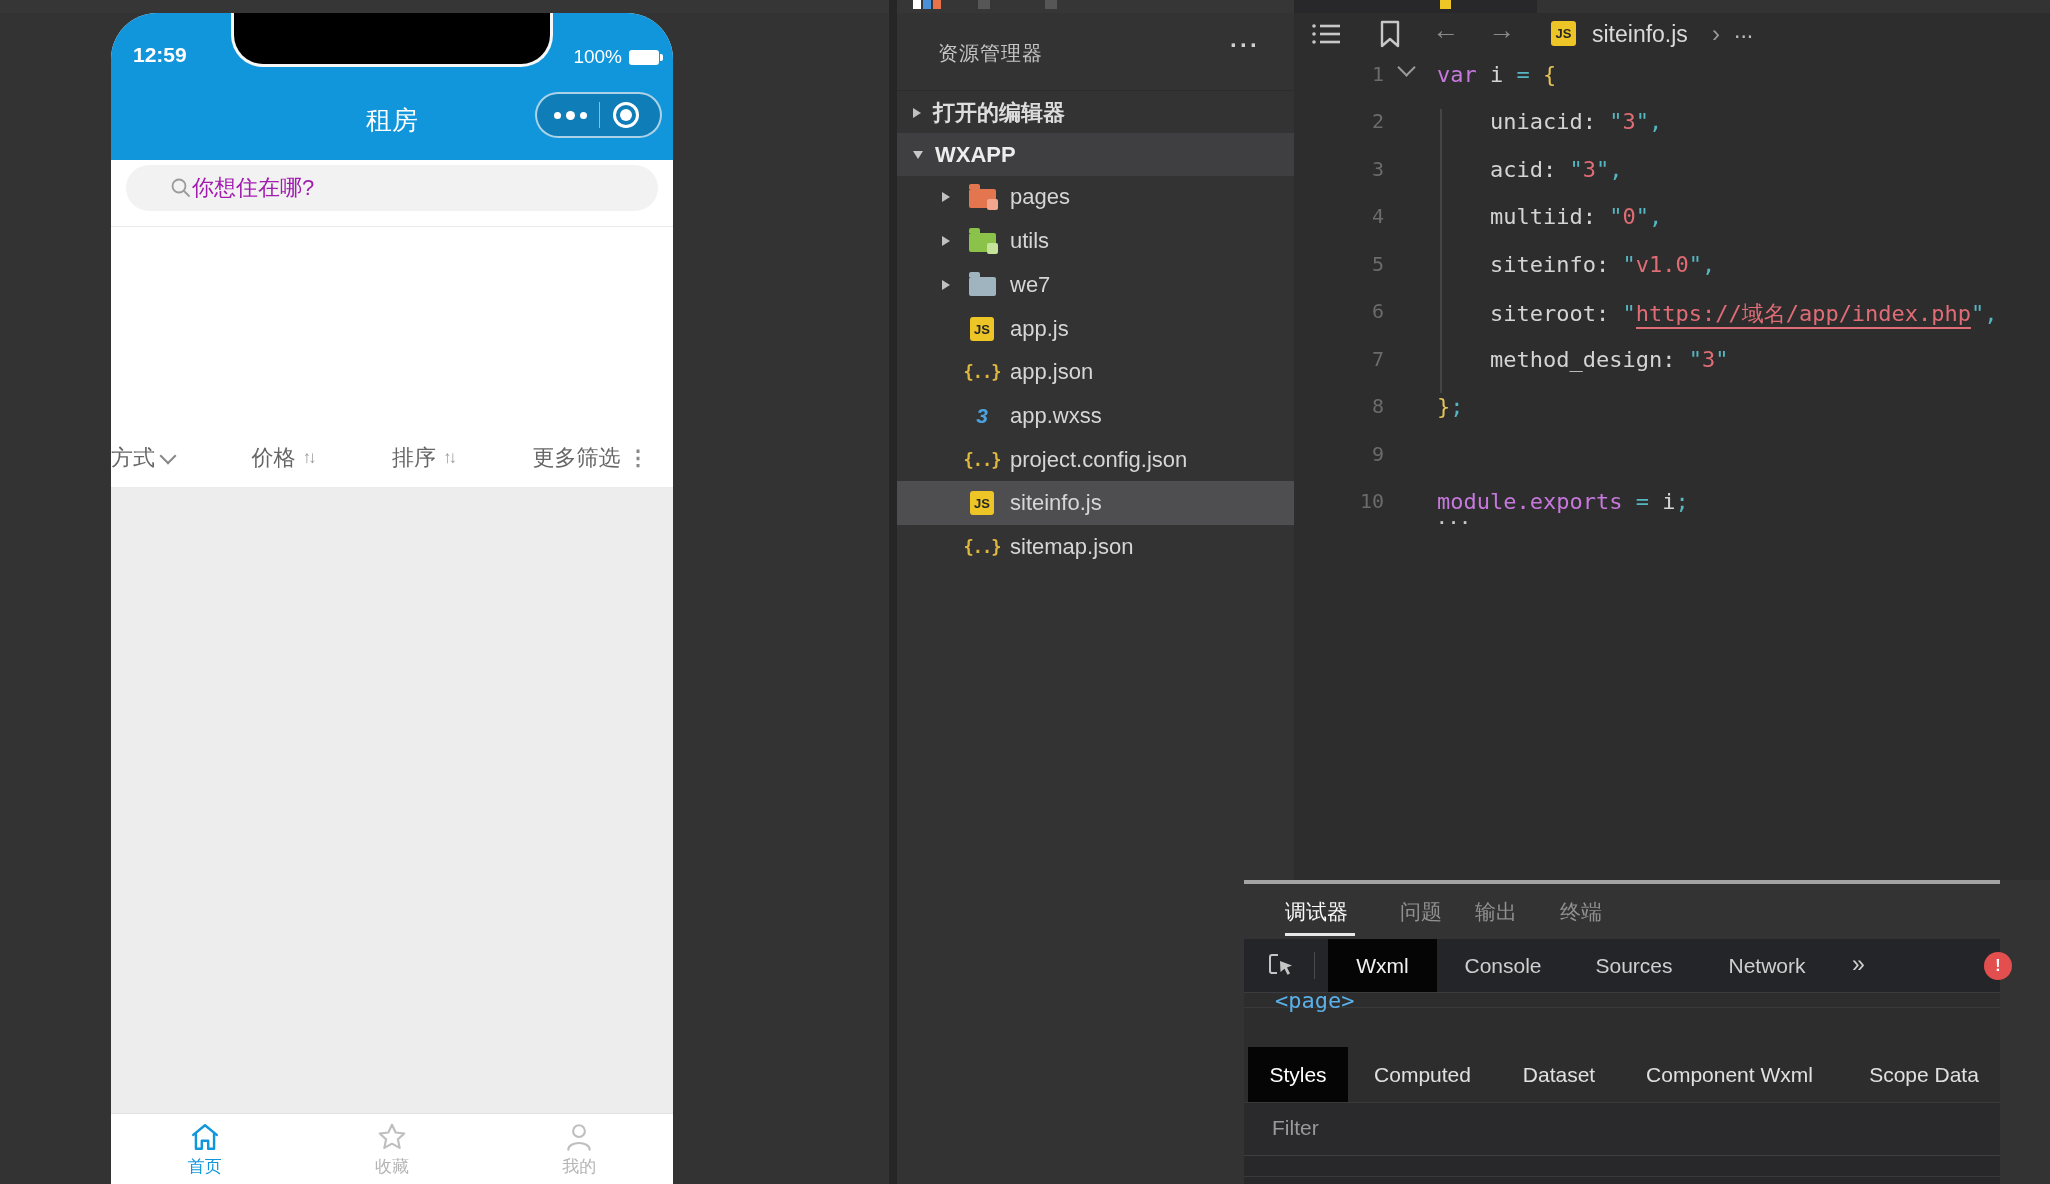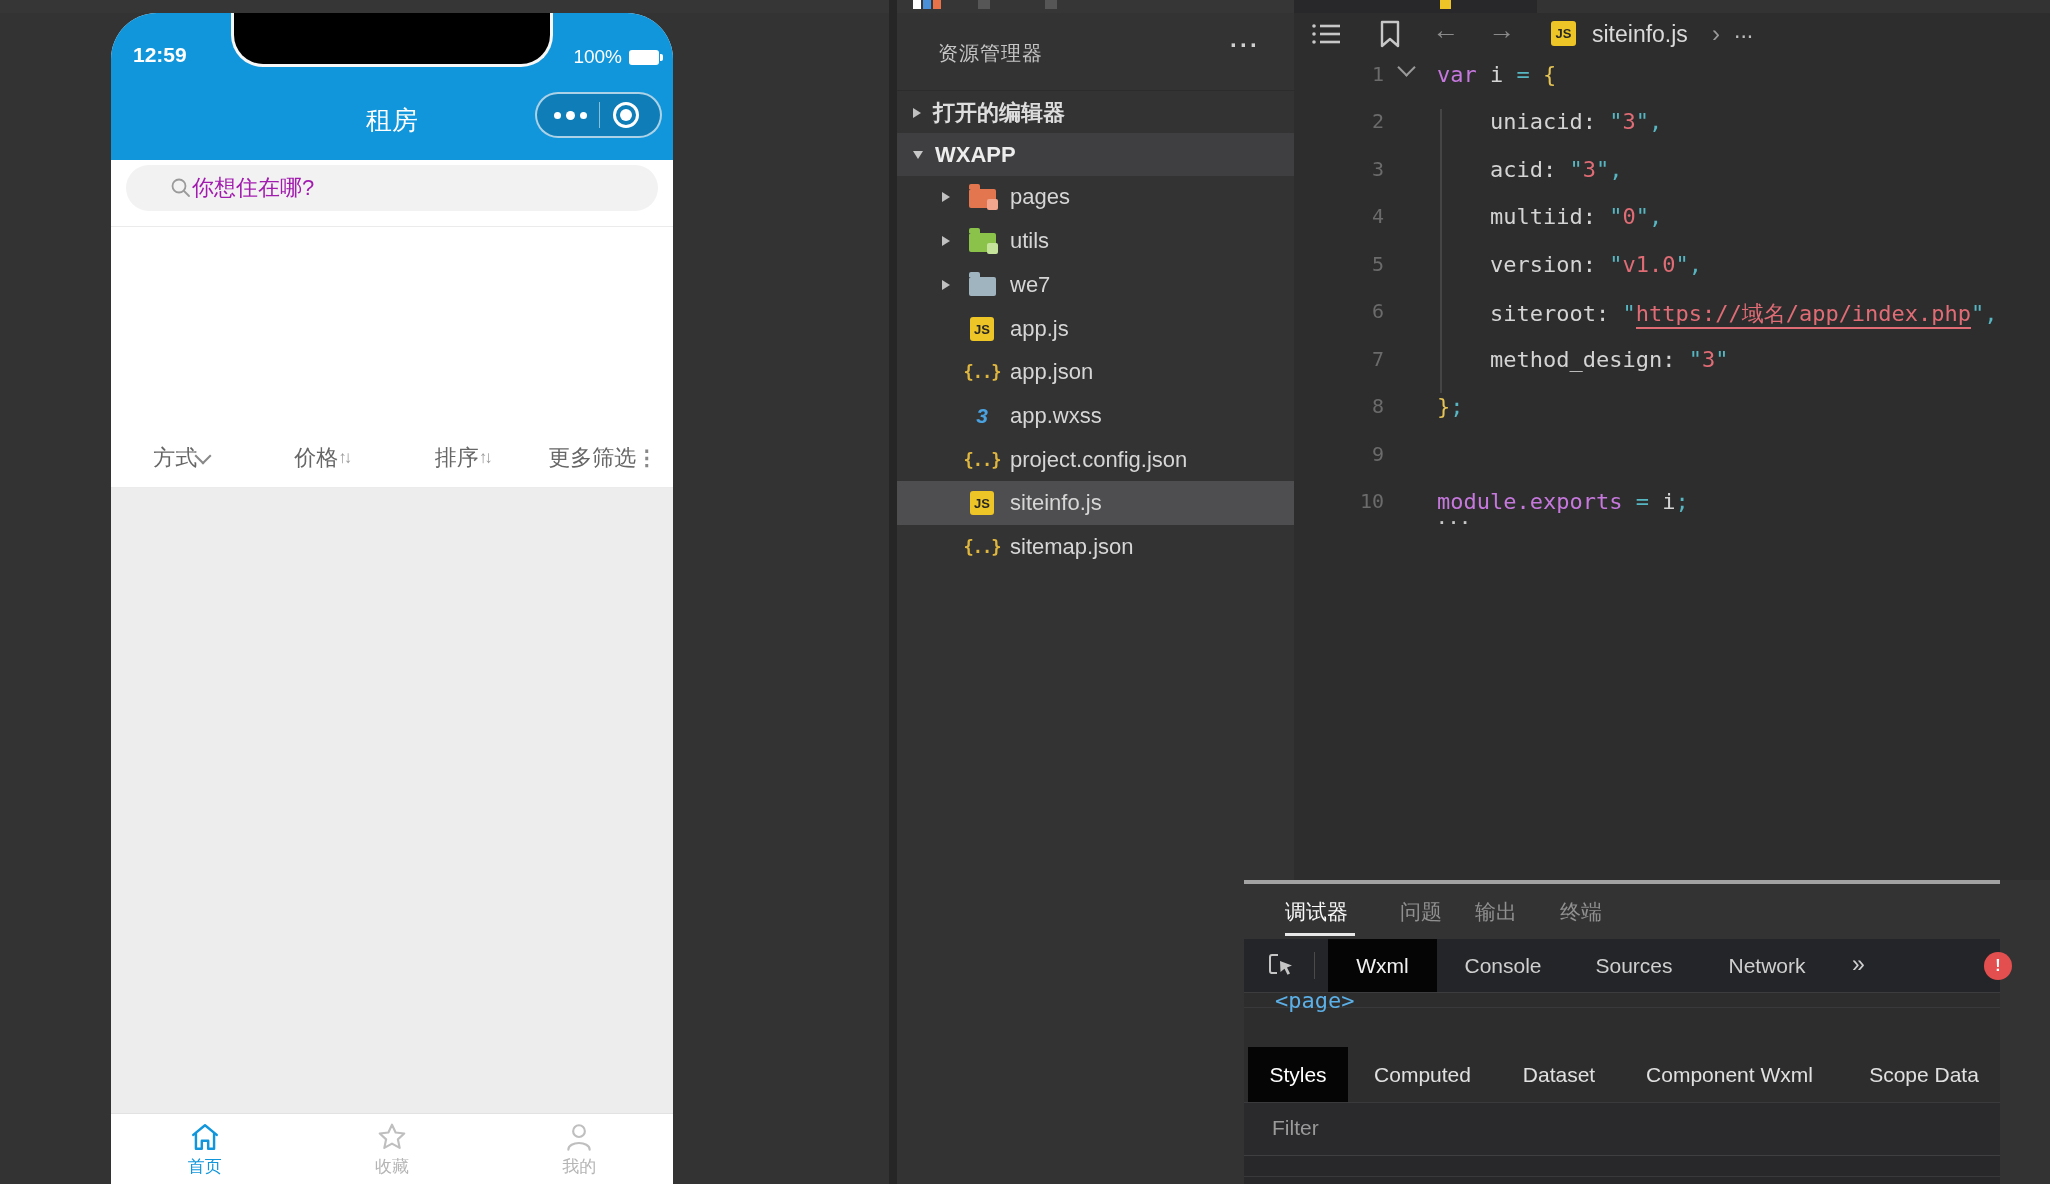--- a/index.html
+++ b/index.html
@@ -34,21 +34,21 @@
           display:flex;align-items:center;justify-content:center;}
   .record i{width:12px;height:12px;background:#fff;border-radius:50%;}
 
   .search-pill{position:absolute;left:15px;top:152px;width:532px;height:46px;background:#f2f2f2;border-radius:23px;
                display:flex;align-items:center;}
   .search-pill svg{margin-left:44px;}
   .search-ph{color:#a21caf;font-size:22px;}
   .hdiv{position:absolute;left:0;width:562px;height:1px;background:#ebebeb;}
 
   .filter-row{position:absolute;left:0;top:416px;width:562px;height:58px;background:#fff;display:flex;}
-  .filter-cell{flex:1;display:flex;align-items:center;justify-content:center;color:#666;font-size:22px;}
+  .filter-cell{flex:1;display:flex;align-items:center;justify-content:flex-start;gap:7px;color:#666;font-size:22px;}
   .chev-down{width:10px;height:10px;border-right:2px solid #888;border-bottom:2px solid #888;
              transform:rotate(45deg);margin-top:-5px;}
   .sort-glyph{color:#999;font-size:17px;letter-spacing:-3px;}
   .morev-glyph{color:#888;font-size:21px;font-weight:700;}
   .gray-area{position:absolute;left:0;top:475px;width:562px;height:625px;background:#ededed;}
 
   .tabbar{position:absolute;left:0;top:1100px;width:562px;height:71px;background:#fff;border-top:1px solid #e2e2e2;display:flex;}
   .tab-item{flex:1;display:flex;flex-direction:column;align-items:center;padding-top:7px;gap:2px;}
   .tab-label{font-size:17px;color:#b5b5b5;}
   .tab-item.active .tab-label{color:#1296db;}
@@ -348,21 +348,21 @@
       <div class="cline" style="top:102px;">
         <span class="lnum">3</span>
         <span class="lcode"><span class="tok-plain">    acid: </span><span class="tok-q">"</span><span class="tok-str">3</span><span class="tok-q">",</span></span>
       </div>
       <div class="cline" style="top:149px;">
         <span class="lnum">4</span>
         <span class="lcode"><span class="tok-plain">    multiid: </span><span class="tok-q">"</span><span class="tok-str">0</span><span class="tok-q">",</span></span>
       </div>
       <div class="cline" style="top:197px;">
         <span class="lnum">5</span>
-        <span class="lcode"><span class="tok-plain">    version: </span><span class="tok-q">"</span><span class="tok-str">v1.0</span><span class="tok-q">",</span></span>
+        <span class="lcode"><span class="tok-plain">    siteinfo: </span><span class="tok-q">"</span><span class="tok-str">v1.0</span><span class="tok-q">",</span></span>
       </div>
       <div class="cline" style="top:244px;">
         <span class="lnum">6</span>
         <span class="lcode"><span class="tok-plain">    siteroot: </span><span class="tok-q">"</span><span class="tok-str url">https://域名/app/index.php</span><span class="tok-q">",</span></span>
       </div>
       <div class="cline" style="top:292px;">
         <span class="lnum">7</span>
         <span class="lcode"><span class="tok-plain">    method_design: </span><span class="tok-q">"</span><span class="tok-str">3</span><span class="tok-q">"</span></span>
       </div>
       <div class="cline" style="top:339px;">

